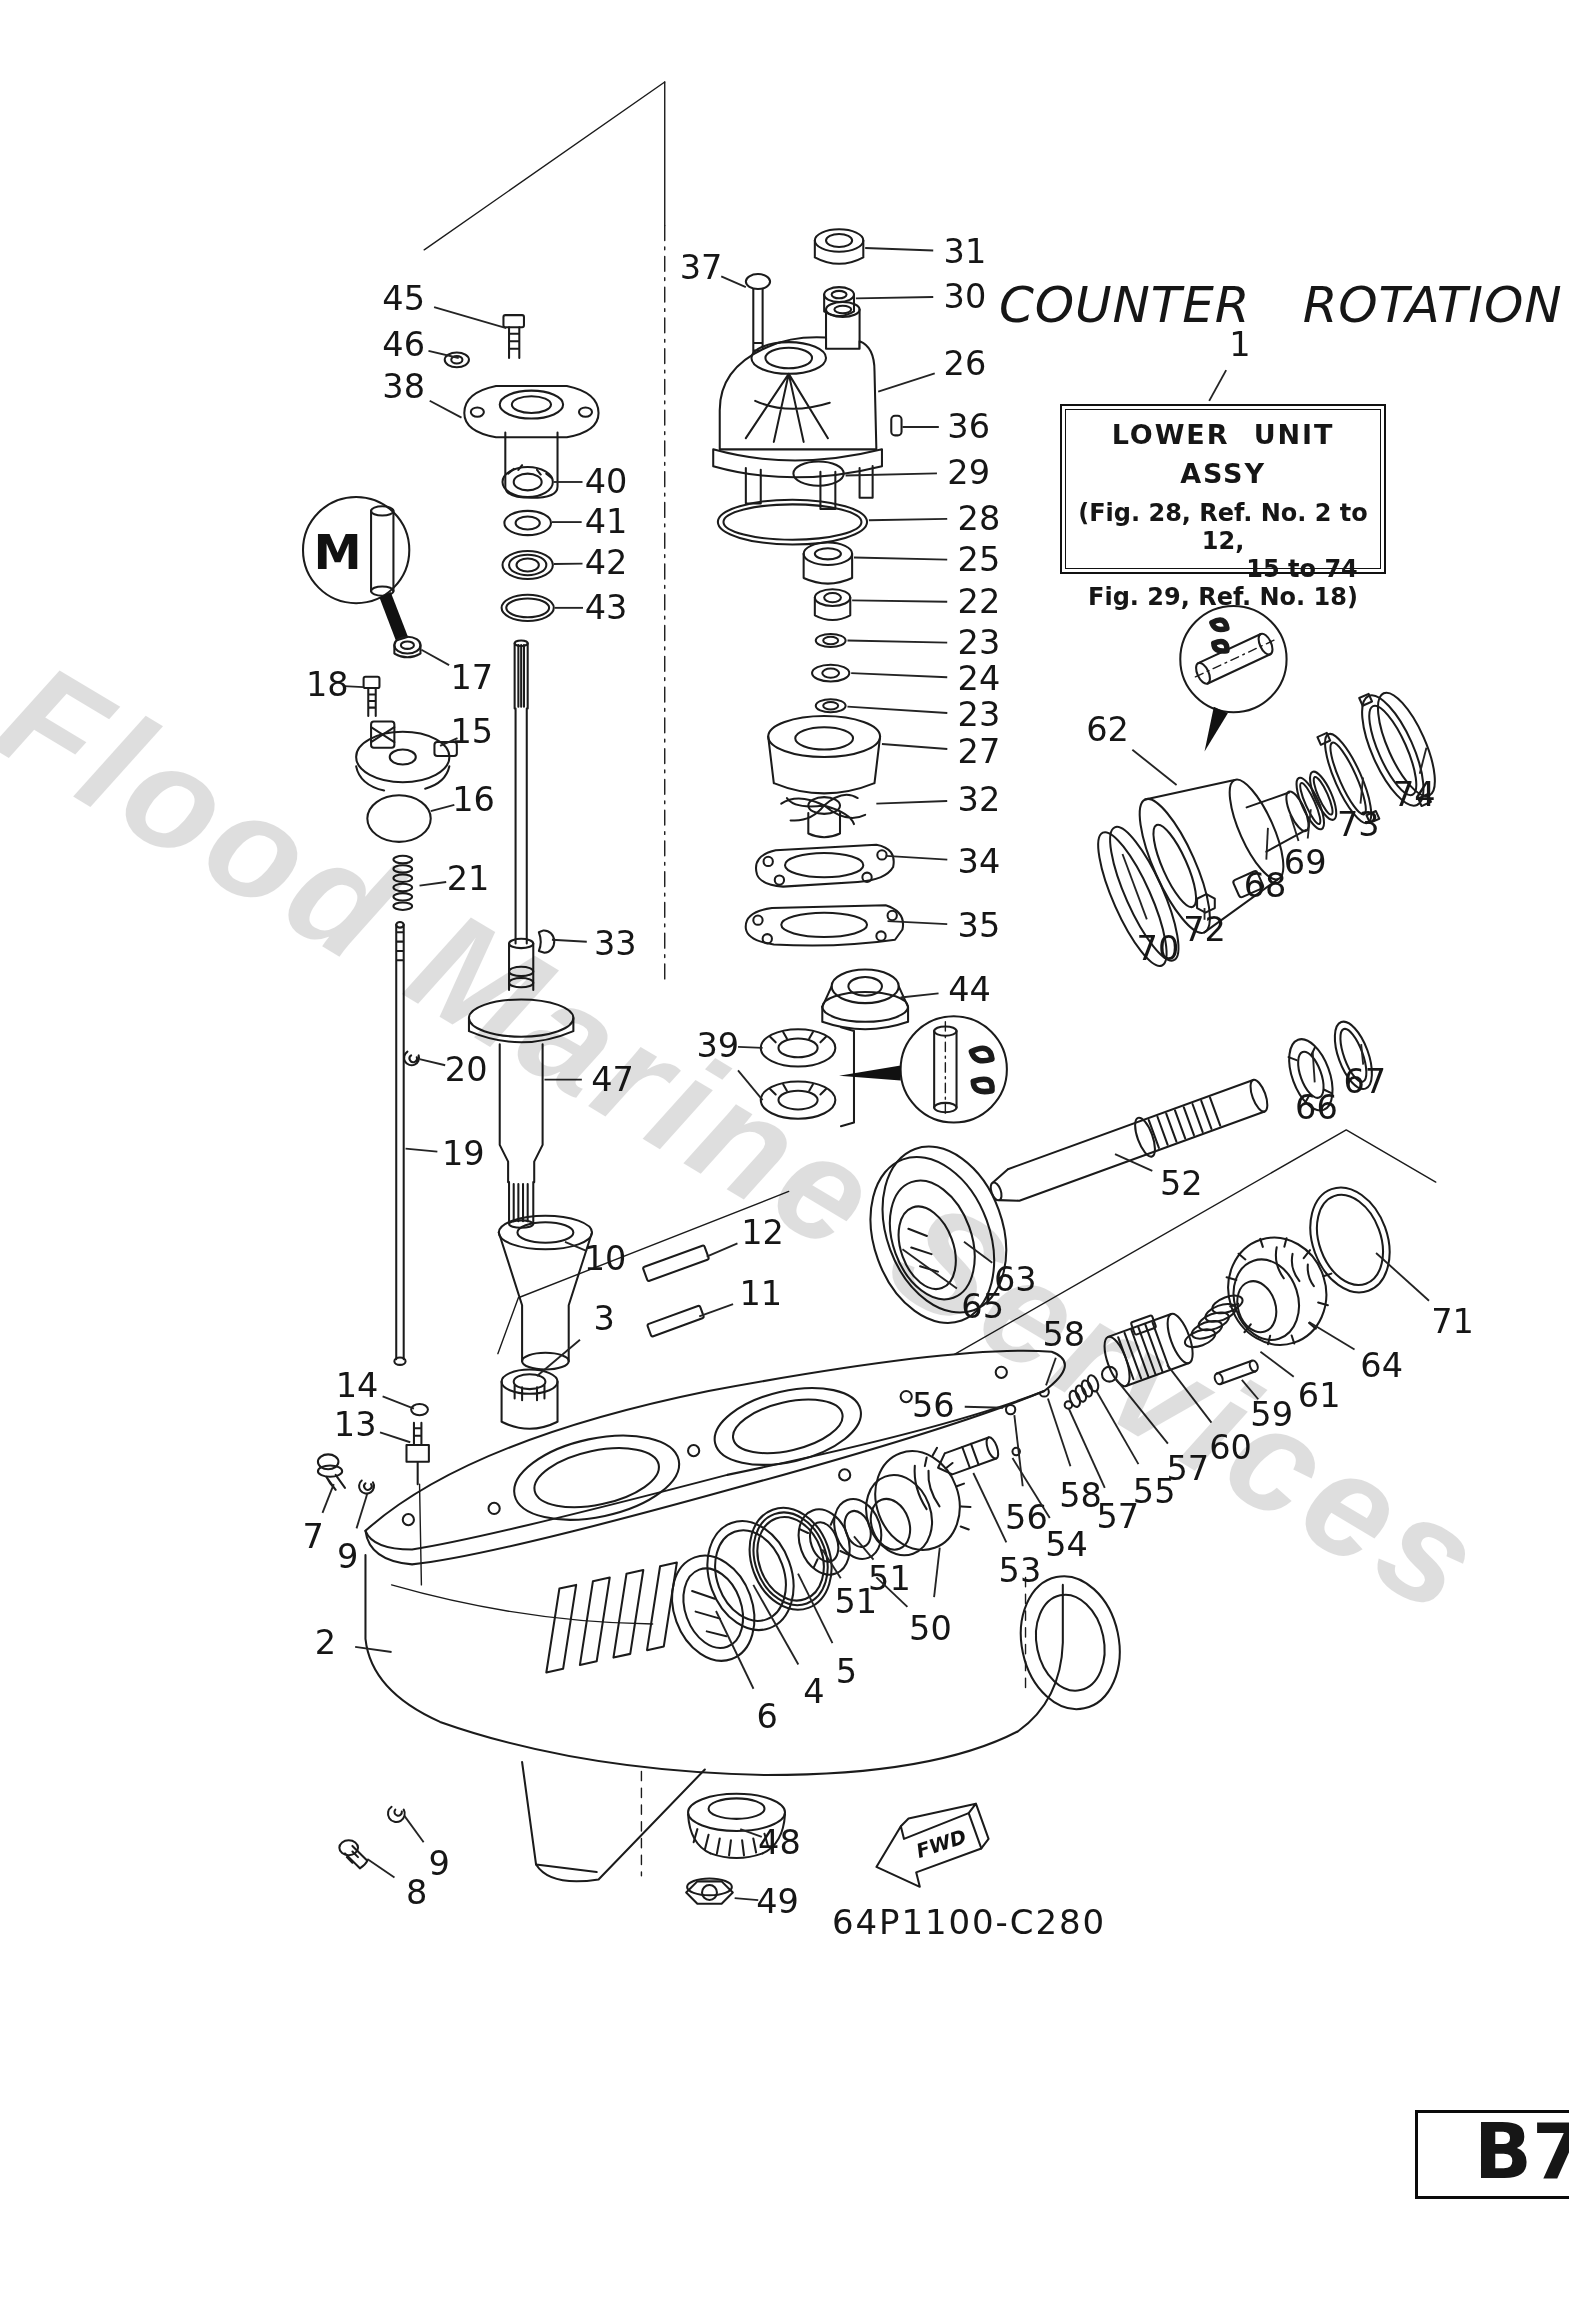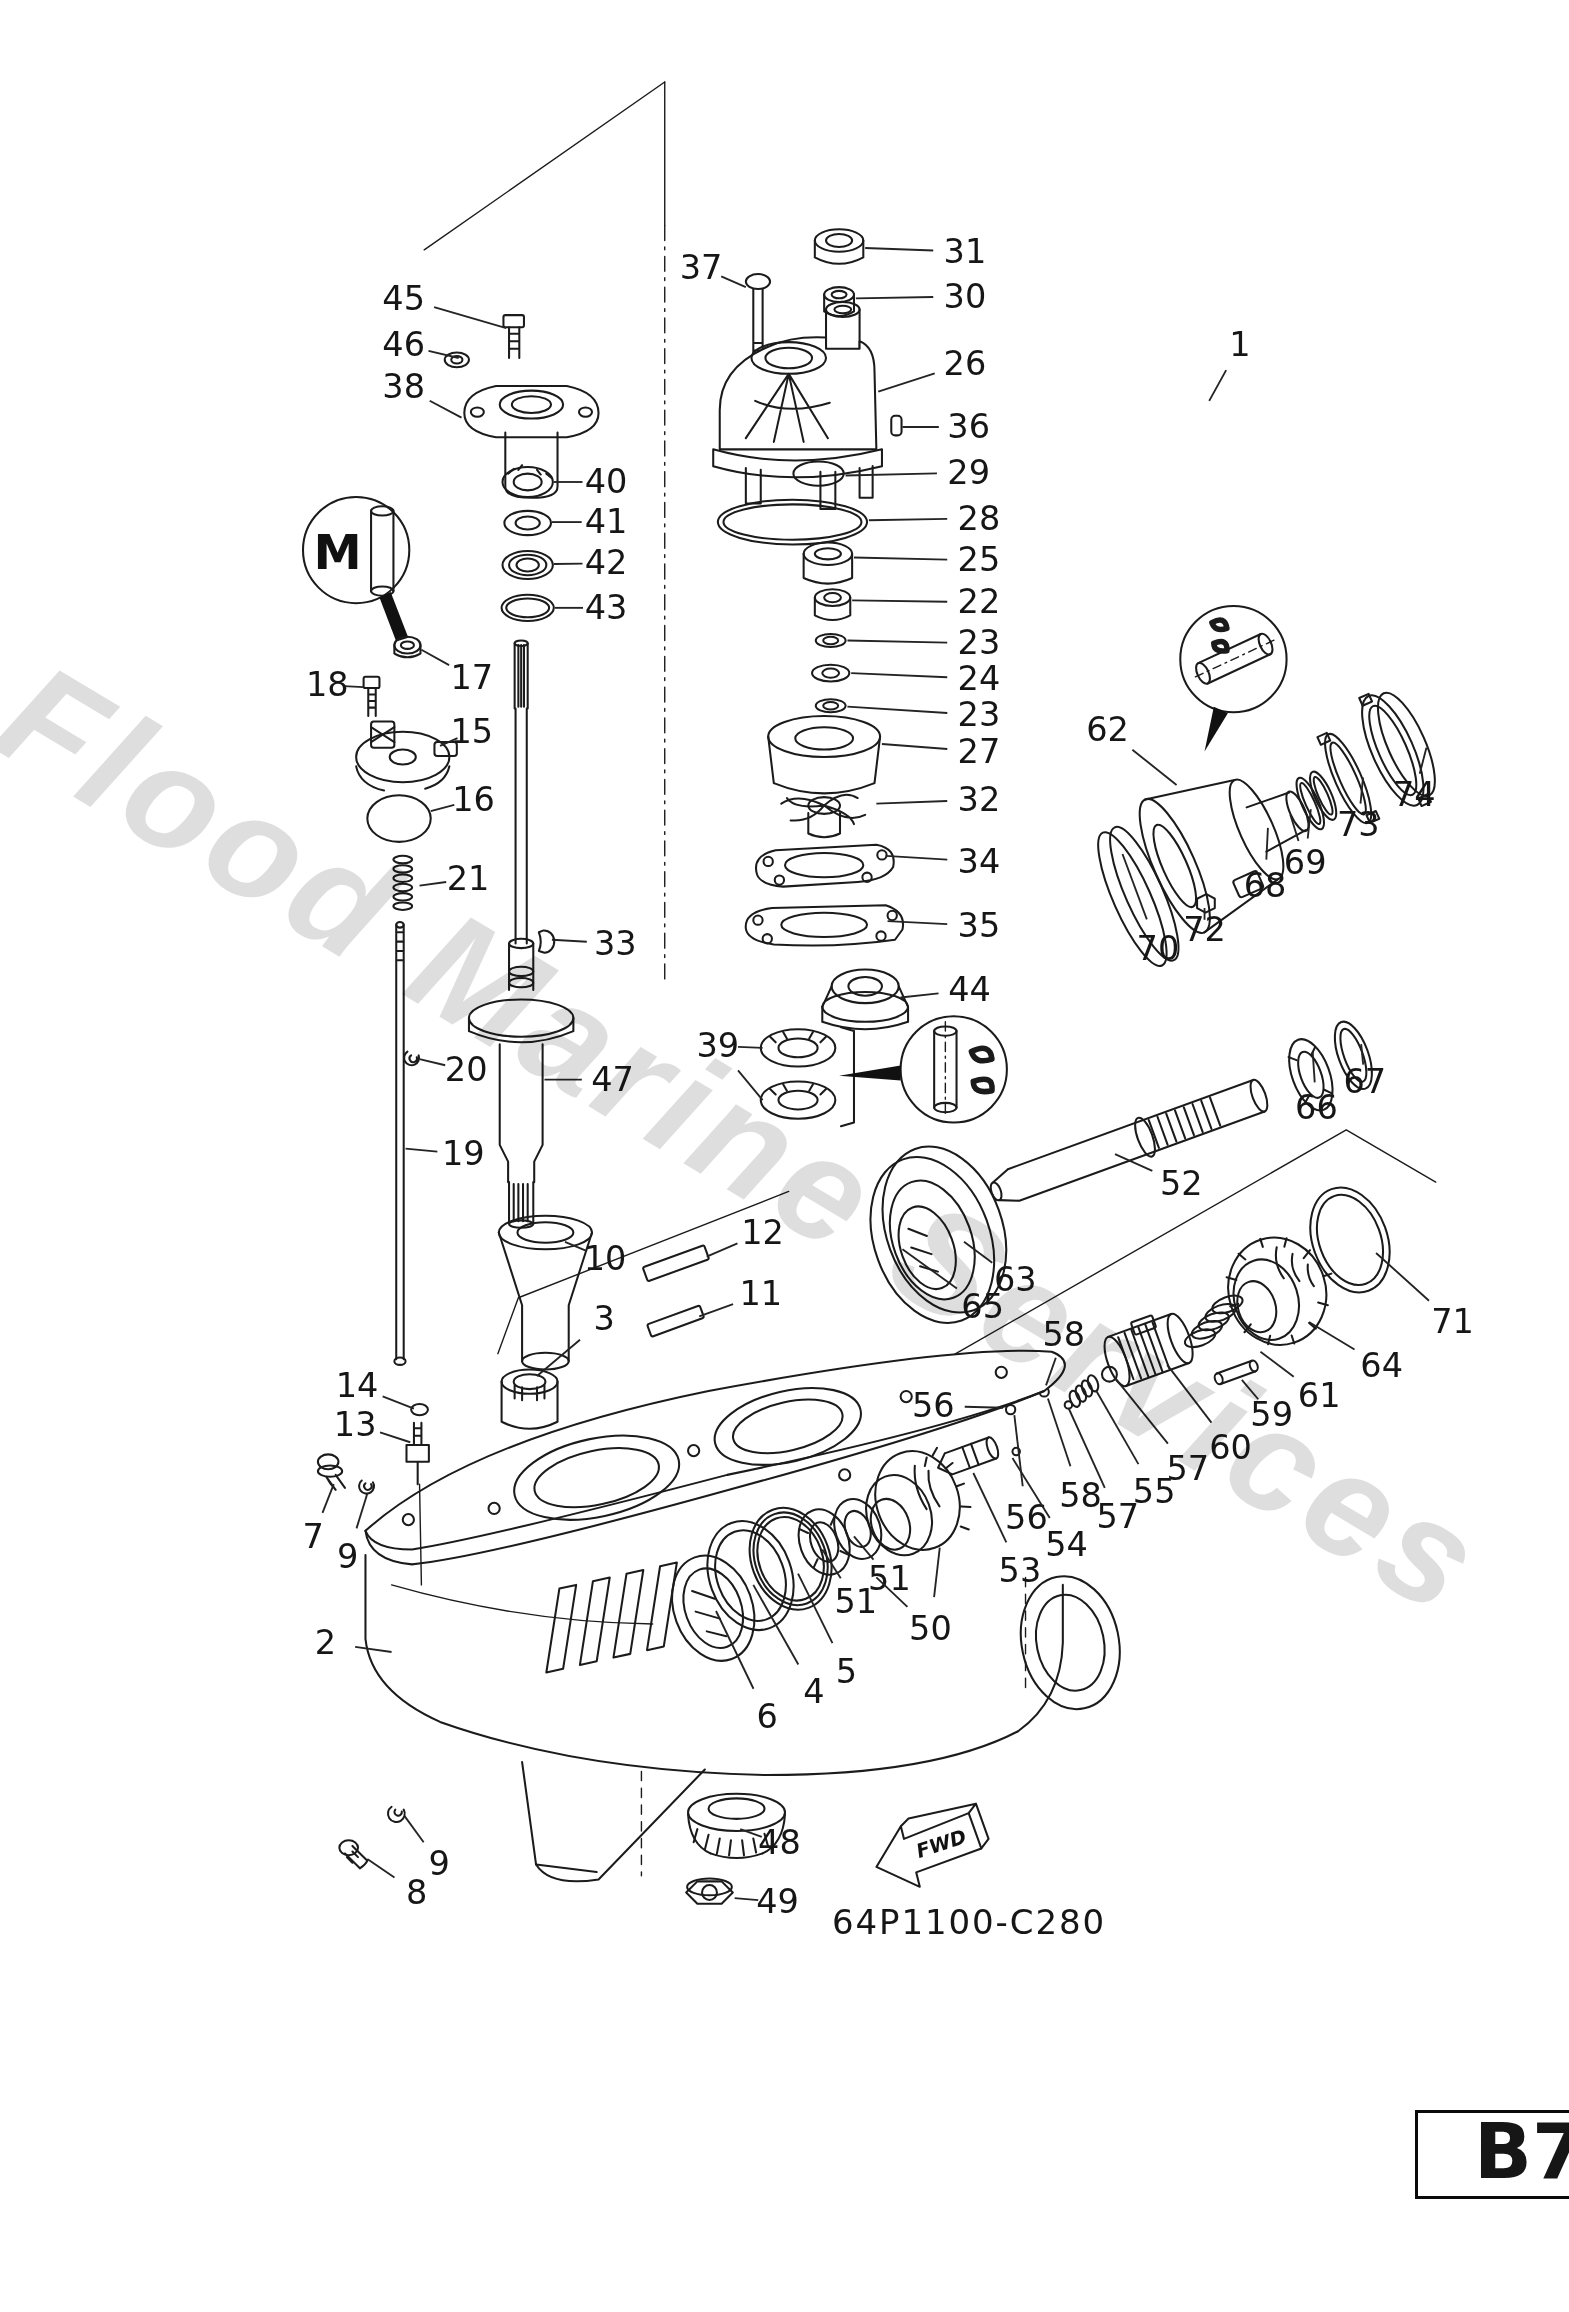--- a/index.html
+++ b/index.html
@@ -578,20 +578,30 @@
         <text x="471" y="2011" class="callout">9</text>
         <line x1="423.1" y1="2013.8" x2="394" y2="1994" class="leader"></line>
         <text x="447" y="2042" class="callout">8</text>
         <line x1="817.1" y1="1970.3" x2="794" y2="1962" class="leader"></line>
         <text x="836" y="1989" class="callout">48</text>
         <line x1="813.3" y1="2038.2" x2="788" y2="2036" class="leader"></line>
         <text x="834" y="2052" class="callout">49</text>
       </g>
   </svg>
 
-
+  <div class="title">COUNTER  ROTATION</div>
+
+  <div class="assy-box">
+    <div class="inner">
+      <div class="assy-line1">LOWER UNIT</div>
+      <div class="assy-line2">ASSY</div>
+      <div class="assy-line3">(Fig. 28, Ref. No. 2 to 12,</div>
+      <div class="assy-line4">15 to 74</div>
+      <div class="assy-line5">Fig. 29, Ref. No. 18)</div>
+    </div>
+  </div>
 
   <div class="code">64P1100-C280</div>
 
   <div class="b7">B7</div>
 
 </div>
 
 
 </body></html>

